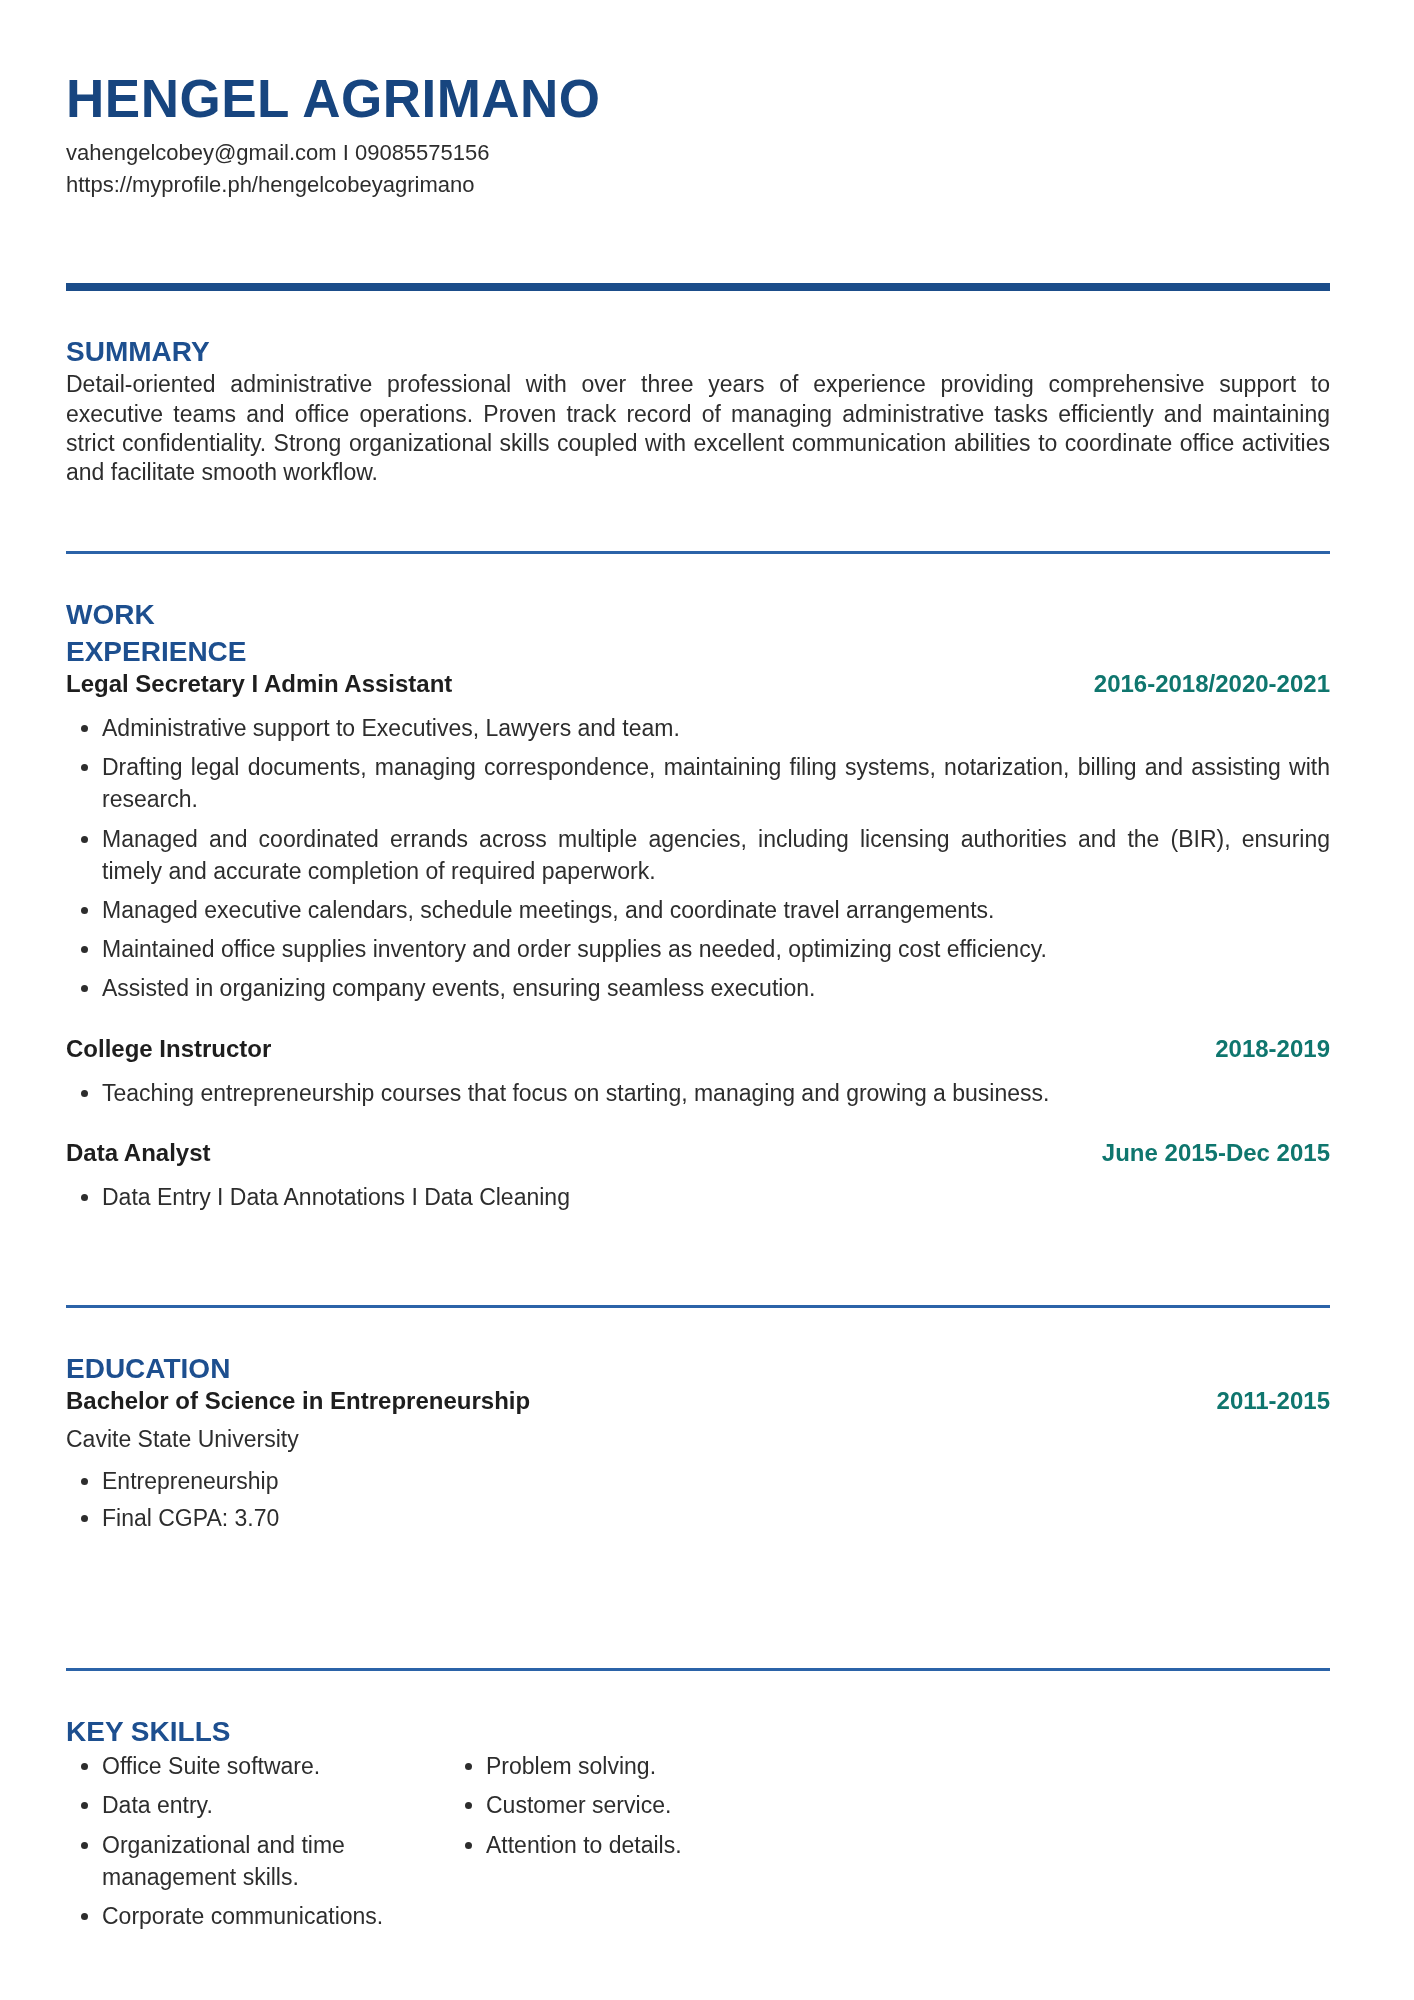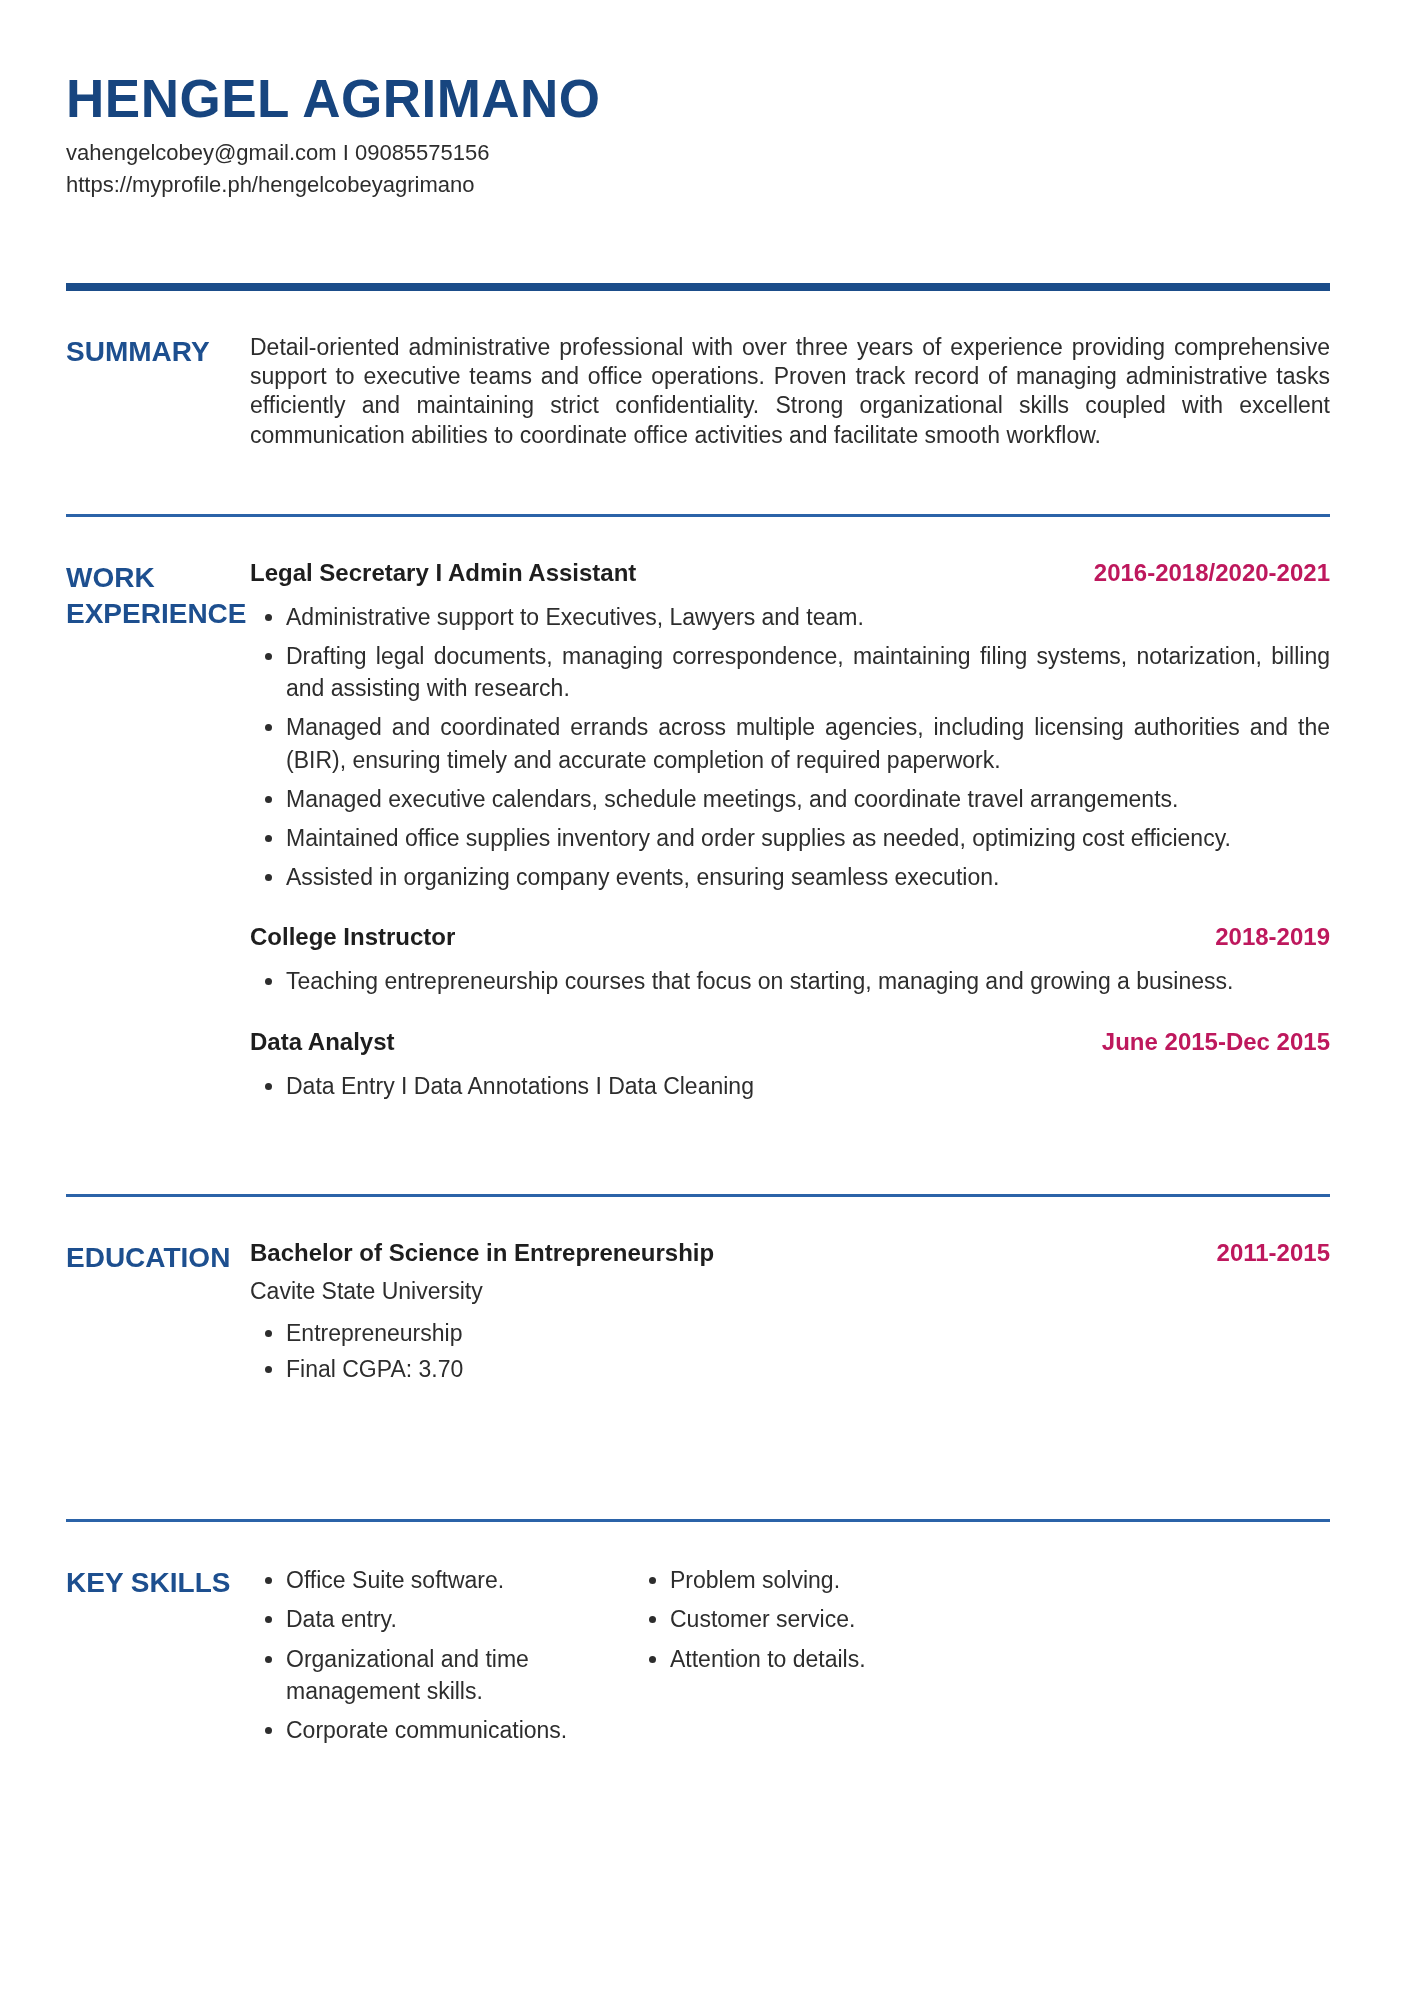--- a/index.html
+++ b/index.html
@@ -40,21 +40,21 @@
   }
   .rule-thin {
     height: 3px;
     background: #2b63a8;
   }
   .rule-before-work      { margin-top: 64px; }
   .rule-before-education { margin-top: 92px; }
   .rule-before-skills    { margin-top: 88px; }
 
   
-  .row { display: flex; margin-top: 42px; }
+  .row { display: flex; margin-top: 42px; flex-direction: column; }
   .label-col {
     flex: none;
     width: 184px;
     font-size: 28px;
     font-weight: bold;
     color: #1d4f8f;
     line-height: 1.3;
     padding-top: 1px;
   }
   .content-col { flex: 1; min-width: 0; }
@@ -73,21 +73,21 @@
     margin-bottom: 14px;
   }
   .entry-title {
     font-size: 24px;
     font-weight: bold;
     color: #1e1e1e;
   }
   .entry-dates {
     font-size: 24px;
     font-weight: bold;
-    color: #be185d;
+    color: #0f766e;
     white-space: nowrap;
     flex: none;
     margin-left: 20px;
   }
   .subtitle { font-size: 23px; line-height: 1.4; margin-bottom: 10px; margin-top: -6px; }
 
   ul.bullets {
     list-style: disc;
     padding-left: 36px;
     font-size: 23px;

